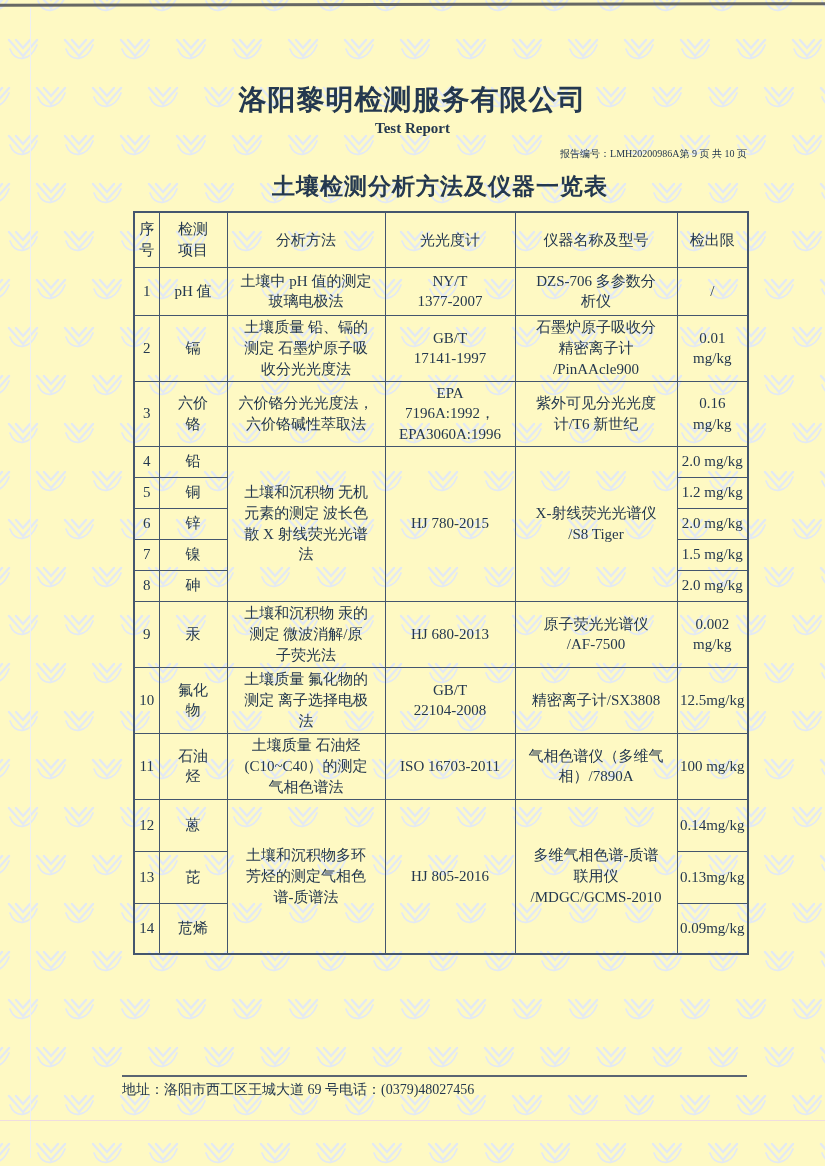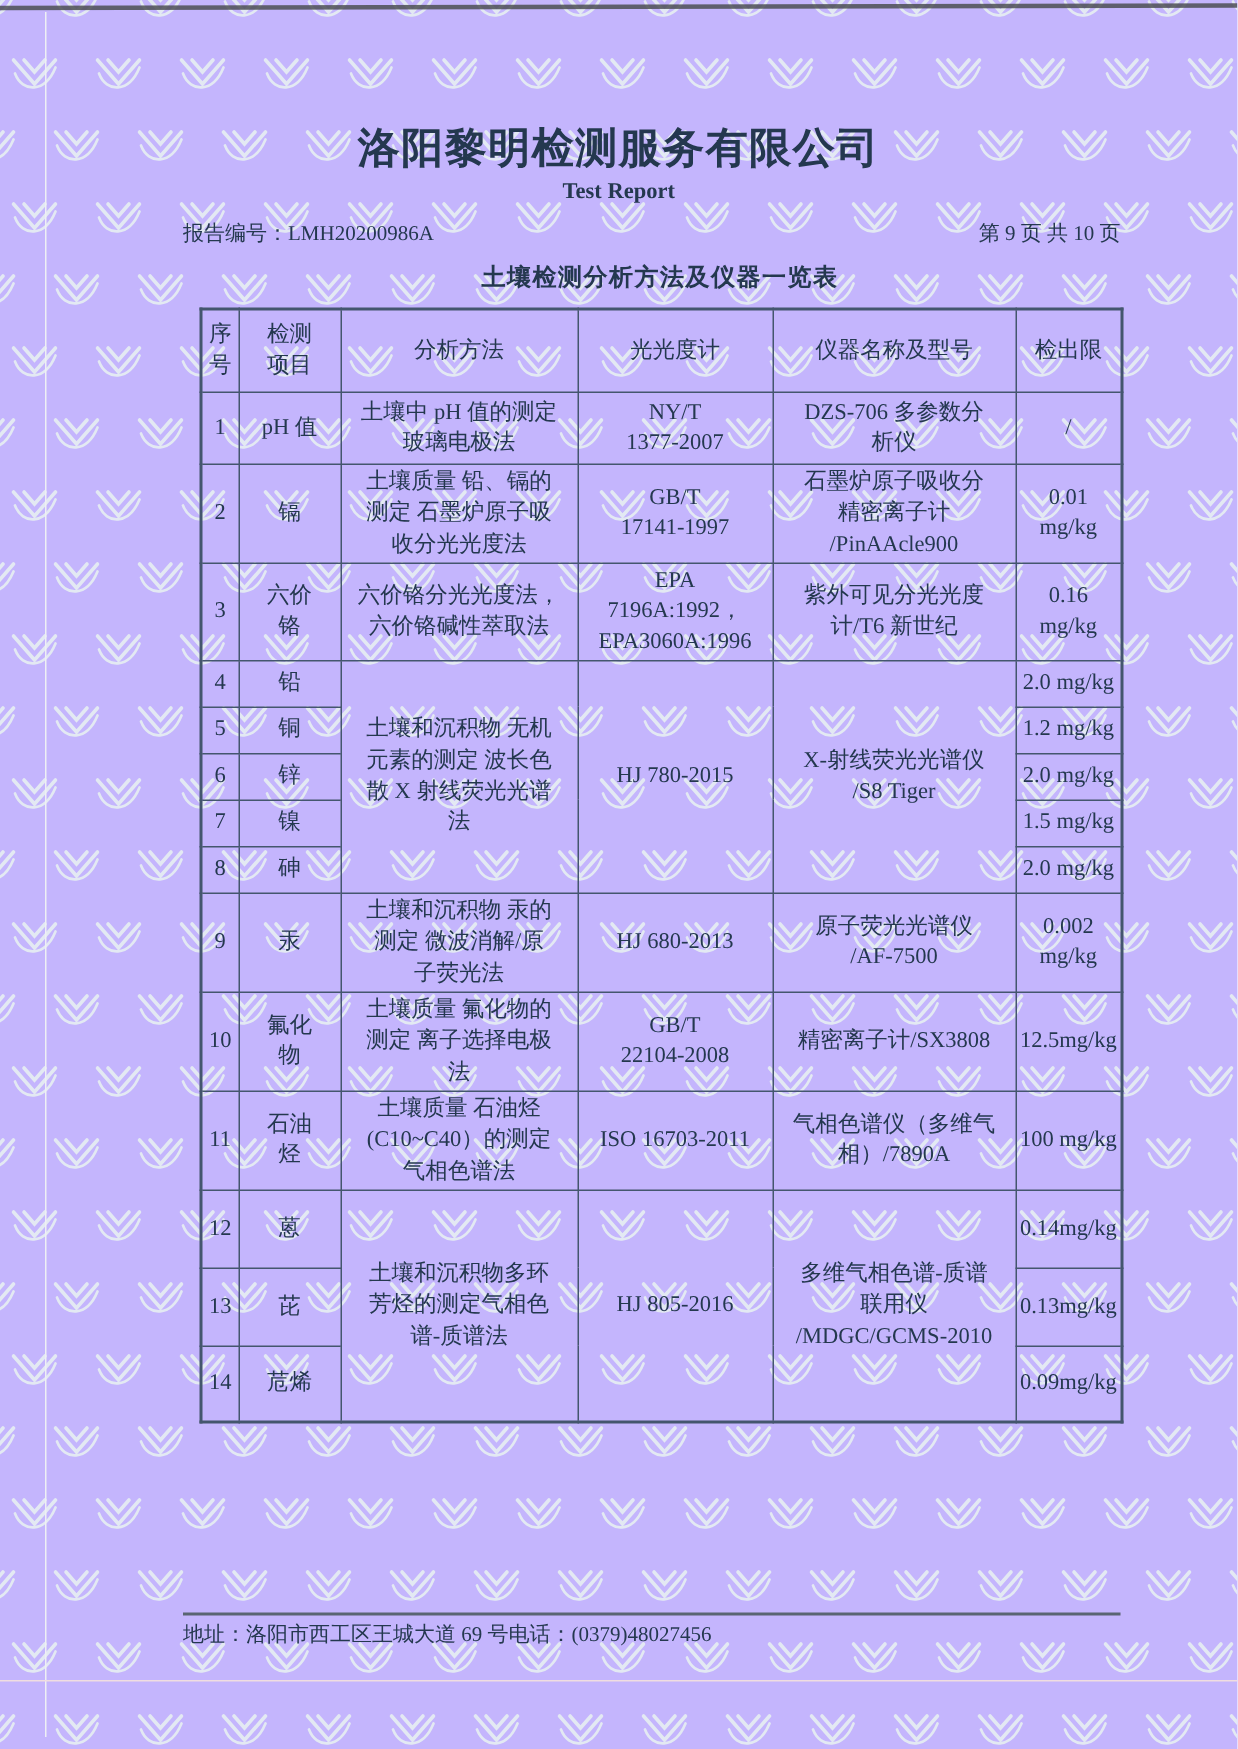--- a/index.html
+++ b/index.html
@@ -4,38 +4,38 @@
 <style>
   :root{
     --ink:#24384f;
     --table_border:#44566e;
     --watermark:#e3e9f3;
     --scan_line:#4c4f54;
   }
   *{margin:0;padding:0;box-sizing:border-box;}
   html,body{background:#ffffff;}
   body{font-family:"Liberation Serif","DejaVu Serif",serif;color:var(--ink);}
-  .page{position:relative;width:825px;height:1166px;background:#c4b5fd;overflow:hidden;margin:0 auto;}
+  .page{position:relative;width:825px;height:1166px;background:#fef9c3;overflow:hidden;margin:0 auto;}
 
   .scan-topline{position:absolute;top:3px;left:0;width:100%;height:3px;background:var(--scan_line);opacity:.85;transform:rotate(-0.12deg);}
   .page-edge{position:absolute;top:8px;left:30px;width:1px;height:1150px;background:#eef0f4;}
 
   .watermark-layer{position:absolute;inset:0;color:var(--watermark);z-index:0;pointer-events:none;}
   .watermark-layer svg{position:absolute;}
 
   .content{position:relative;z-index:1;}
 
   .header{padding-top:84px;text-align:center;}
   .company-cn{font-size:28px;font-weight:bold;letter-spacing:1px;line-height:1.15;}
   .company-en{font-size:20px;font-weight:bold;margin-top:5px;line-height:1.2;}
   .report-cn{font-size:26px;font-weight:bold;margin-top:7px;line-height:1.2;}
   .report-en{font-size:15px;font-weight:bold;margin-top:3px;line-height:1.2;}
 
-  .meta-row{display:flex;justify-content:space-between;align-items:baseline;margin:10px 78px 0 122px;font-size:14px;}
-  .table-title{margin:10px 0 0 133px;width:614px;text-align:center;font-size:16px;font-weight:bold;letter-spacing:1px;}
+  .meta-row{display:flex;justify-content:flex-end;align-items:baseline;margin:10px 78px 0 122px;font-size:10px;}
+  .table-title{margin:10px 0 0 133px;width:614px;text-align:center;font-size:23px;font-weight:bold;letter-spacing:1px;}
 
   table.main{border-collapse:collapse;margin:9px 0 0 133px;width:614px;table-layout:fixed;}
   table.main td,table.main th{border:1.6px solid var(--table_border);text-align:center;vertical-align:middle;
     font-weight:normal;font-size:15px;line-height:1.38;white-space:pre-line;padding:1px 2px;overflow:hidden;}
   table.main{border:2px solid var(--table_border);}
 
   .footer-rule{position:absolute;top:1075px;left:122px;width:625px;height:2px;background:#5a6572;}
   .footer-row{position:absolute;top:1081px;left:122px;width:625px;display:flex;font-size:14px;}
   .scan-pinkline{position:absolute;top:1120px;left:0;width:100%;height:1px;background:#f0dde0;}
 </style>

